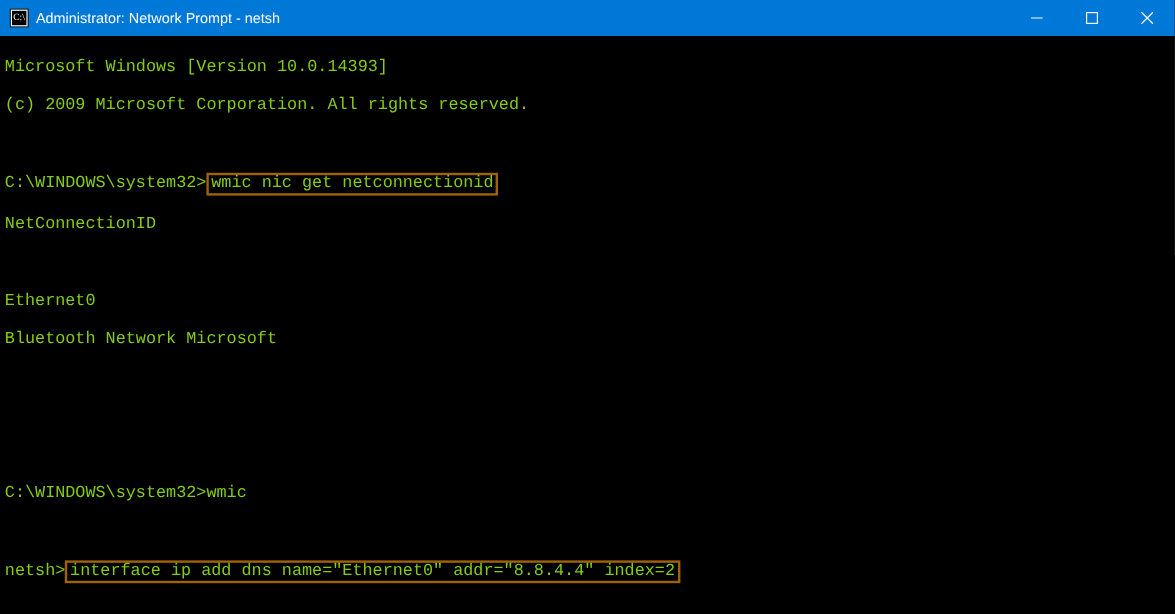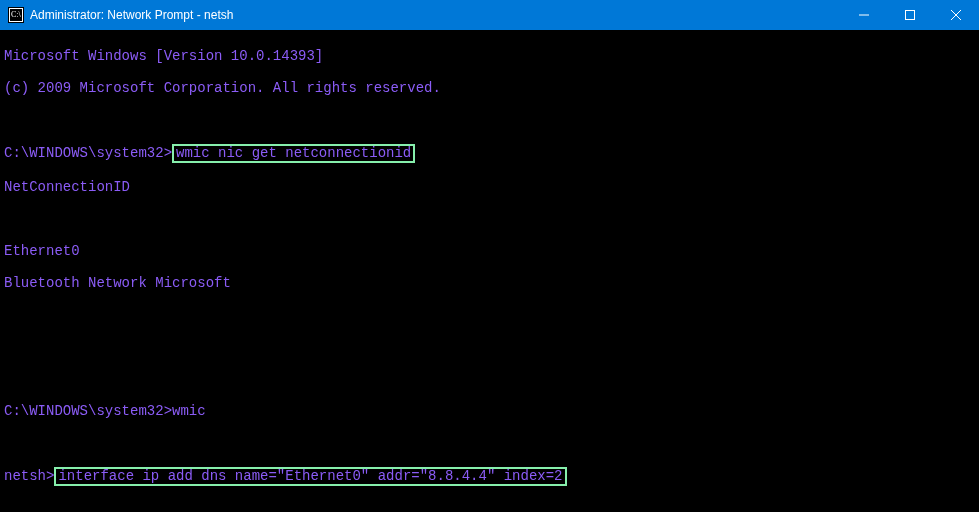--- a/index.html
+++ b/index.html
@@ -47,30 +47,30 @@
   align-items: center;
   justify-content: center;
   font-family: 'Segoe UI', sans-serif;
   font-size: 10px;
   color: #fff;
 }
 .winbtn svg { display: block; }
 .terminal {
   flex: 1;
   background: #000;
-  color: #8b5cf6;
+  color: #84cc16;
   font-size: 14px;
   line-height: 16px;
   padding: 2px 4px;
   white-space: pre;
   overflow: hidden;
 }
 .line { display: block; min-height: 16px; }
 .hl {
-  border: 2px solid #86efac;
+  border: 2px solid #a16207;
   padding: 0 2px;
   display: inline-block;
   line-height: 15px;
 }
 </style>
 </head>
 <body>
 
 <div class="window">
   <div class="titlebar">

